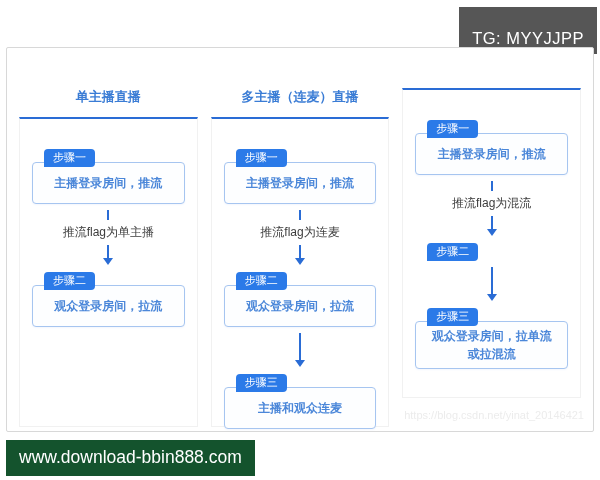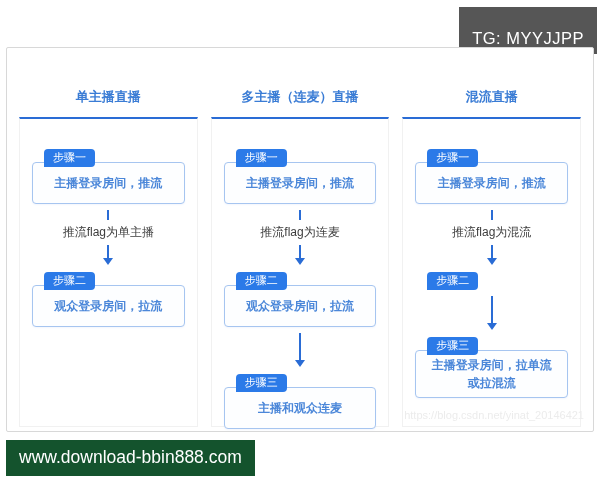--- a/index.html
+++ b/index.html
@@ -134,34 +134,33 @@
           </div>
           <div class="step"><div class="badge">步骤二</div><div class="box">观众登录房间，拉流</div></div>
           <div class="arrow">
             <div class="seg" style="height: 27px;"></div>
             <div class="head"></div>
           </div>
           <div class="step"><div class="badge">步骤三</div><div class="box">主播和观众连麦</div></div>
         </div>
       </div>
       <div class="column">
-        <div class="col-title">混流直播</div>
         <div class="panel">
           <div class="step"><div class="badge">步骤一</div><div class="box">主播登录房间，推流</div></div>
           <div class="arrow">
             <div class="seg" style="height: 10px;"></div>
             <div class="arrow-label">推流flag为混流</div>
             <div class="seg" style="height: 13px;"></div>
             <div class="head"></div>
           </div>
           <div class="step"><div class="badge">步骤二</div></div>
           <div class="arrow">
             <div class="seg" style="height: 27px;"></div>
             <div class="head"></div>
           </div>
-          <div class="step"><div class="badge">步骤三</div><div class="box">主播登录房间，拉单流或拉混流</div></div>
+          <div class="step"><div class="badge">步骤三</div><div class="box">观众登录房间，拉单流或拉混流</div></div>
         </div>
       </div>
     </div>
   <div class="watermark">https://blog.csdn.net/yinat_20146421</div>
 </div>
 
 <div class="bottom-bar">www.download-bbin888.com</div>
 
 </body></html>

